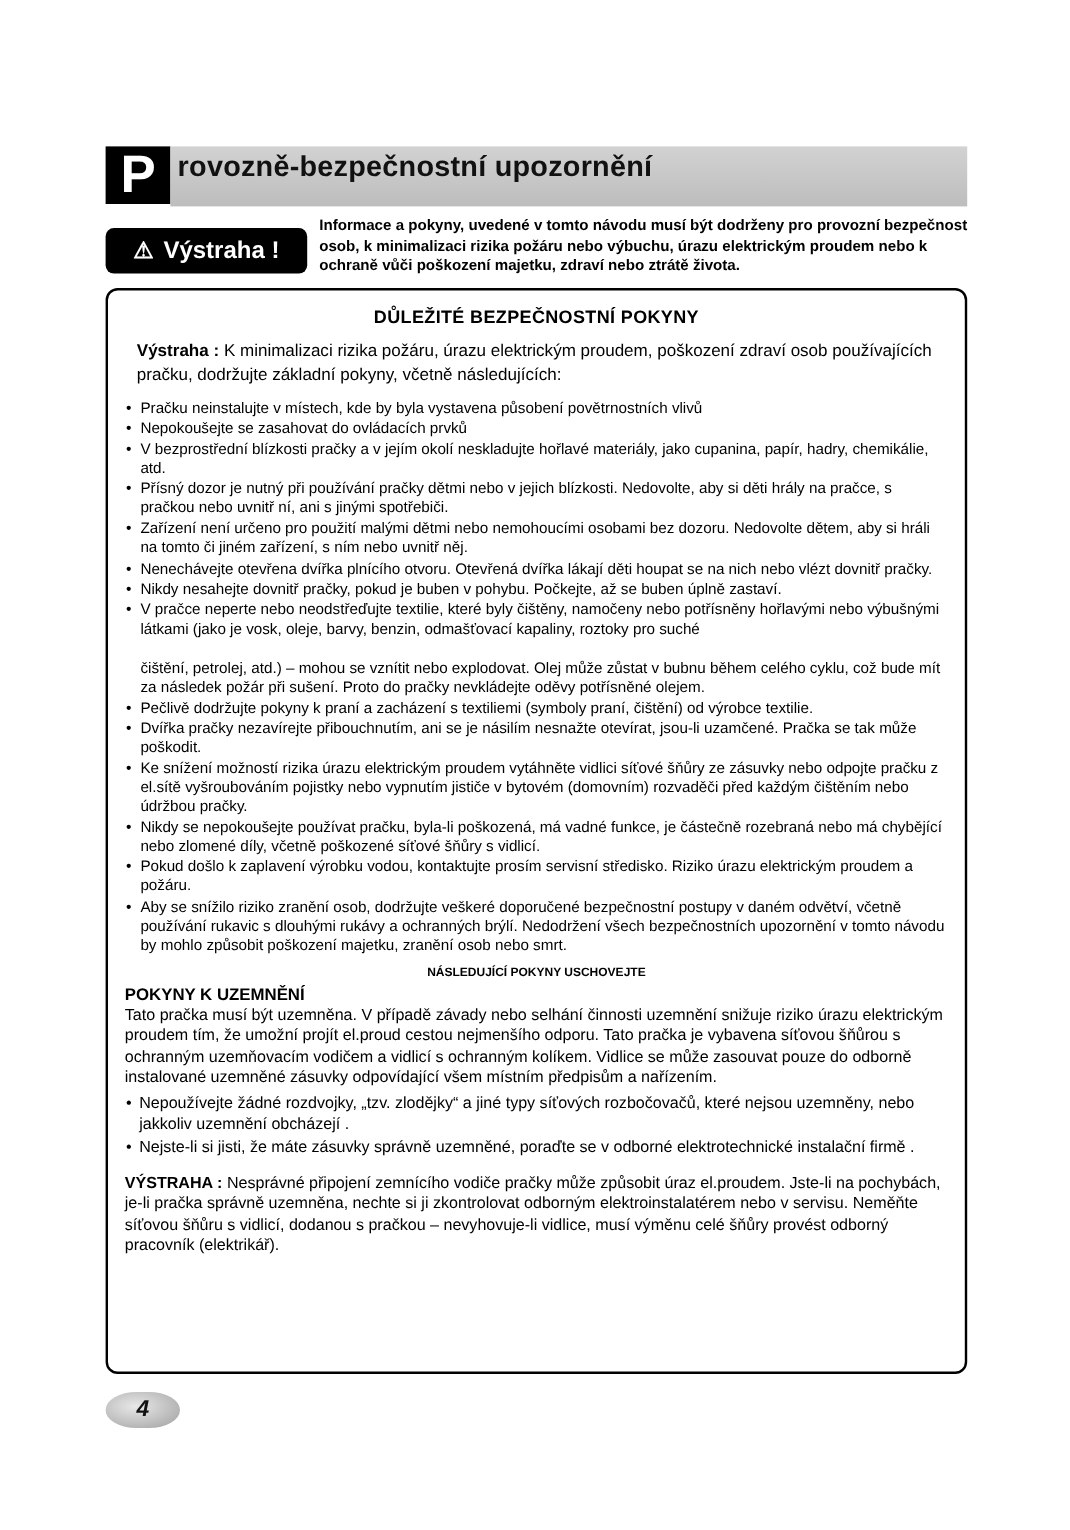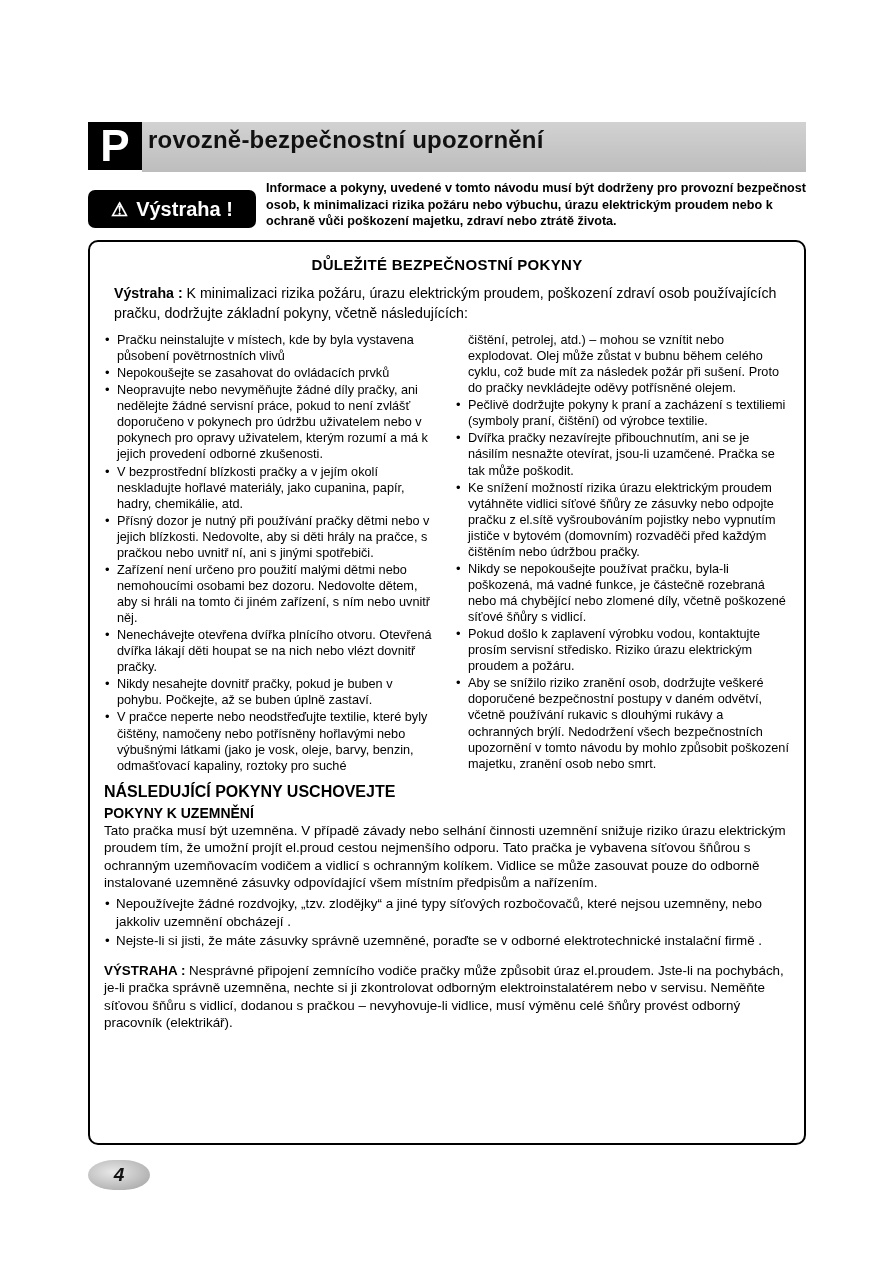--- a/index.html
+++ b/index.html
@@ -43,28 +43,28 @@
   
   .main-box {
     margin-top: 10px; border: 2px solid #000; border-radius: 10px;
     padding: 12px 14px 14px 14px;
     min-height: 905px;
   }
   .box-title { text-align: center; font-size: 15px; font-weight: bold; margin: 2px 0 10px 0; letter-spacing: 0.3px; }
   .intro { font-size: 14.2px; line-height: 1.45; padding: 0 6px 8px 10px; }
   .intro strong { font-weight: bold; }
 
-  .columns { display: flex; gap: 16px; }
+  .columns { display: flex; gap: 16px; flex-direction: column; }
   .col { flex: 1 1 0; font-size: 12.7px; line-height: 1.265; }
   ul.bullets { list-style: none; }
   ul.bullets li { position: relative; padding-left: 13px; margin-bottom: 1px; }
   ul.bullets li::before { content: "\2022"; position: absolute; left: 1px; top: 0; font-size: 13px; }
   .cont { padding-left: 13px; margin-bottom: 1px; }
 
-  .keep-title { text-align: left; font-size: 16px; font-weight: bold; margin-top: 8px; }
+  .keep-title { text-align: center; font-size: 10px; font-weight: bold; margin-top: 8px; }
   .ground-heading { font-size: 14px; font-weight: bold; margin-top: 4px; }
   .ground-para { font-size: 13.4px; line-height: 1.3; margin-top: 1px; }
   ul.dash-list { list-style: none; margin-top: 4px; font-size: 13.4px; line-height: 1.3; }
   ul.dash-list li { position: relative; padding-left: 12px; margin-bottom: 2px; }
   ul.dash-list li::before { content: "\2022"; position: absolute; left: 1px; top: 0; }
   .final-warning { font-size: 13.4px; line-height: 1.3; margin-top: 12px; }
   .final-warning strong { font-weight: bold; }
 
   
   .page-number-tab {
@@ -96,21 +96,20 @@
 
   <section class="main-box">
     <h1 class="box-title">DŮLEŽITÉ BEZPEČNOSTNÍ POKYNY</h1>
 
     <p class="intro"><strong>Výstraha :</strong> <span>K minimalizaci rizika požáru, úrazu elektrickým proudem, poškození zdraví osob používajících pračku, dodržujte základní pokyny, včetně následujících:</span></p>
 
     <div class="columns">
       <ul class="col bullets">
         <li>Pračku neinstalujte v místech, kde by byla vystavena působení povětrnostních vlivů</li>
         <li>Nepokoušejte se zasahovat do ovládacích prvků</li>
-        <li>Neopravujte nebo nevyměňujte žádné díly pračky, ani nedělejte žádné servisní práce, pokud to není zvlášť doporučeno v pokynech pro údržbu uživatelem nebo v pokynech pro opravy uživatelem, kterým rozumí a má k jejich provedení odborné zkušenosti.</li>
         <li>V bezprostřední blízkosti pračky a v jejím okolí neskladujte hořlavé materiály, jako cupanina, papír, hadry, chemikálie, atd.</li>
         <li>Přísný dozor je nutný při používání pračky dětmi nebo v jejich blízkosti. Nedovolte, aby si děti hrály na pračce, s pračkou nebo uvnitř ní, ani s jinými spotřebiči.</li>
         <li>Zařízení není určeno pro použití malými dětmi nebo nemohoucími osobami bez dozoru. Nedovolte dětem, aby si hráli na tomto či jiném zařízení, s ním nebo uvnitř něj.</li>
         <li>Nenechávejte otevřena dvířka plnícího otvoru. Otevřená dvířka lákají děti houpat se na nich nebo vlézt dovnitř pračky.</li>
         <li>Nikdy nesahejte dovnitř pračky, pokud je buben v pohybu. Počkejte, až se buben úplně zastaví.</li>
         <li>V pračce neperte nebo neodstřeďujte textilie, které byly čištěny, namočeny nebo potřísněny hořlavými nebo výbušnými látkami (jako je vosk,  oleje, barvy, benzin, odmašťovací kapaliny, roztoky pro suché</li>
       </ul>
       <div class="col">
         <p class="cont">čištění, petrolej, atd.) – mohou se vznítit nebo explodovat. Olej může zůstat v bubnu během celého cyklu, což bude mít za následek požár při sušení. Proto do pračky nevkládejte oděvy potřísněné olejem.</p>
         <ul class="bullets">

